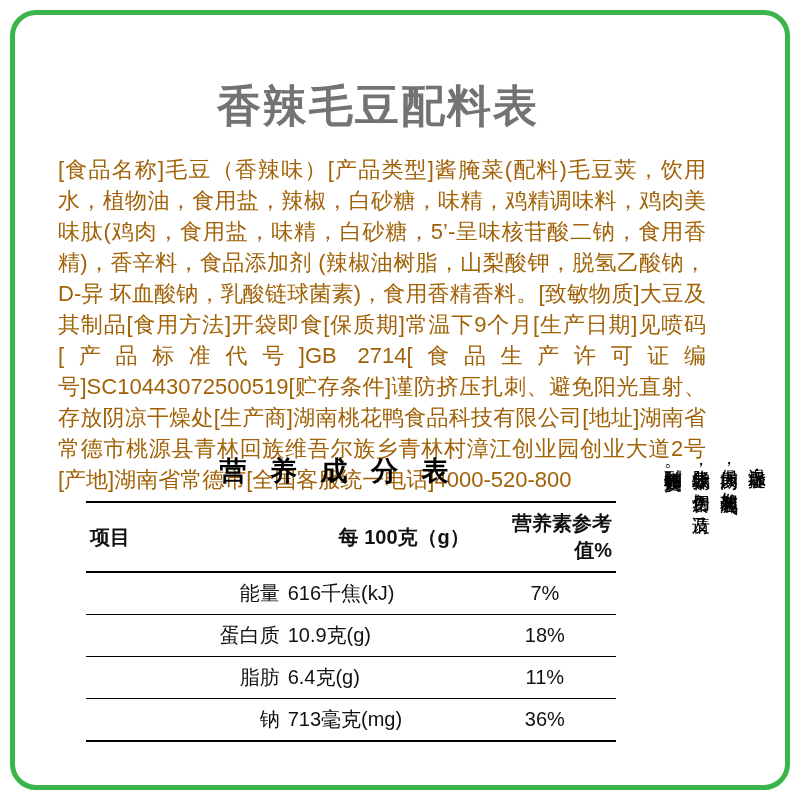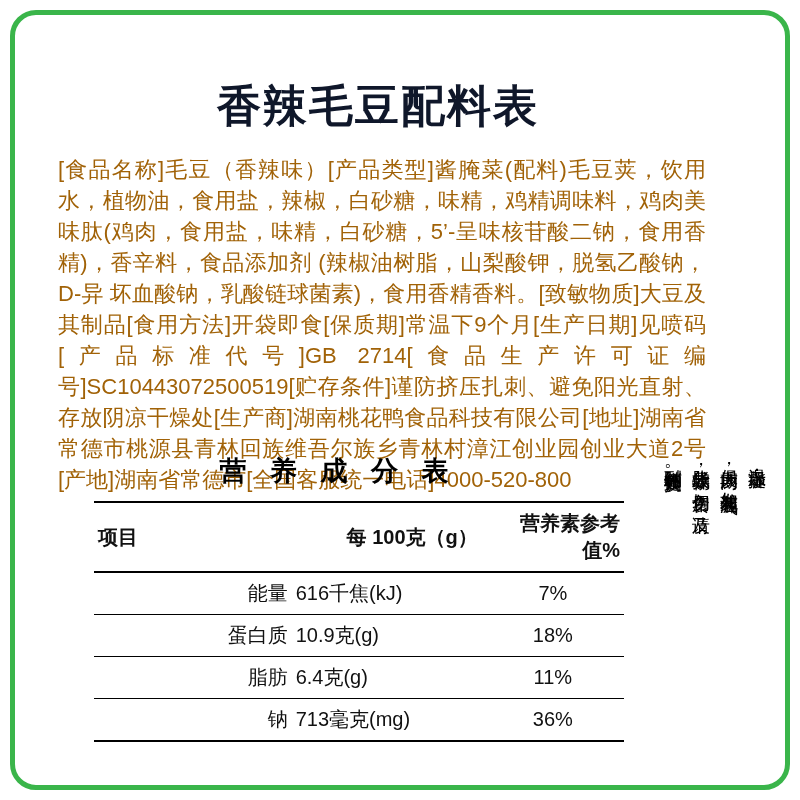--- a/index.html
+++ b/index.html
@@ -35,21 +35,21 @@
   }
   .content {
     position: absolute;
     left: 58px;
     top: 55px;
     width: 690px;
     height: 700px;
   }
   .title {
     text-align: center;
-    color: #0f172a;
+    color: #737373;
     font-size: 44px;
     font-weight: bold;
     letter-spacing: 2px;
     margin: 22px 0 18px 0;
     width: 640px;
   }
   .ingredients {
     width: 648px;
     font-size: 22px;
     line-height: 31px;
@@ -68,21 +68,21 @@
     font-size: 27px;
     font-weight: bold;
     letter-spacing: 8px;
     margin-bottom: 12px;
     width: 560px;
     color: #000;
   }
   table.nutrition {
     border-collapse: collapse;
     width: 530px;
-    margin-left: 36px;
+    margin-left: 28px;
     font-size: 20px;
   }
   table.nutrition td, table.nutrition th {
     padding: 7px 4px 7px 4px;
     border-bottom: 1.5px solid #000;
     font-weight: normal;
   }
   table.nutrition thead th {
     border-top: 2px solid #000;
     border-bottom: 2px solid #000;

